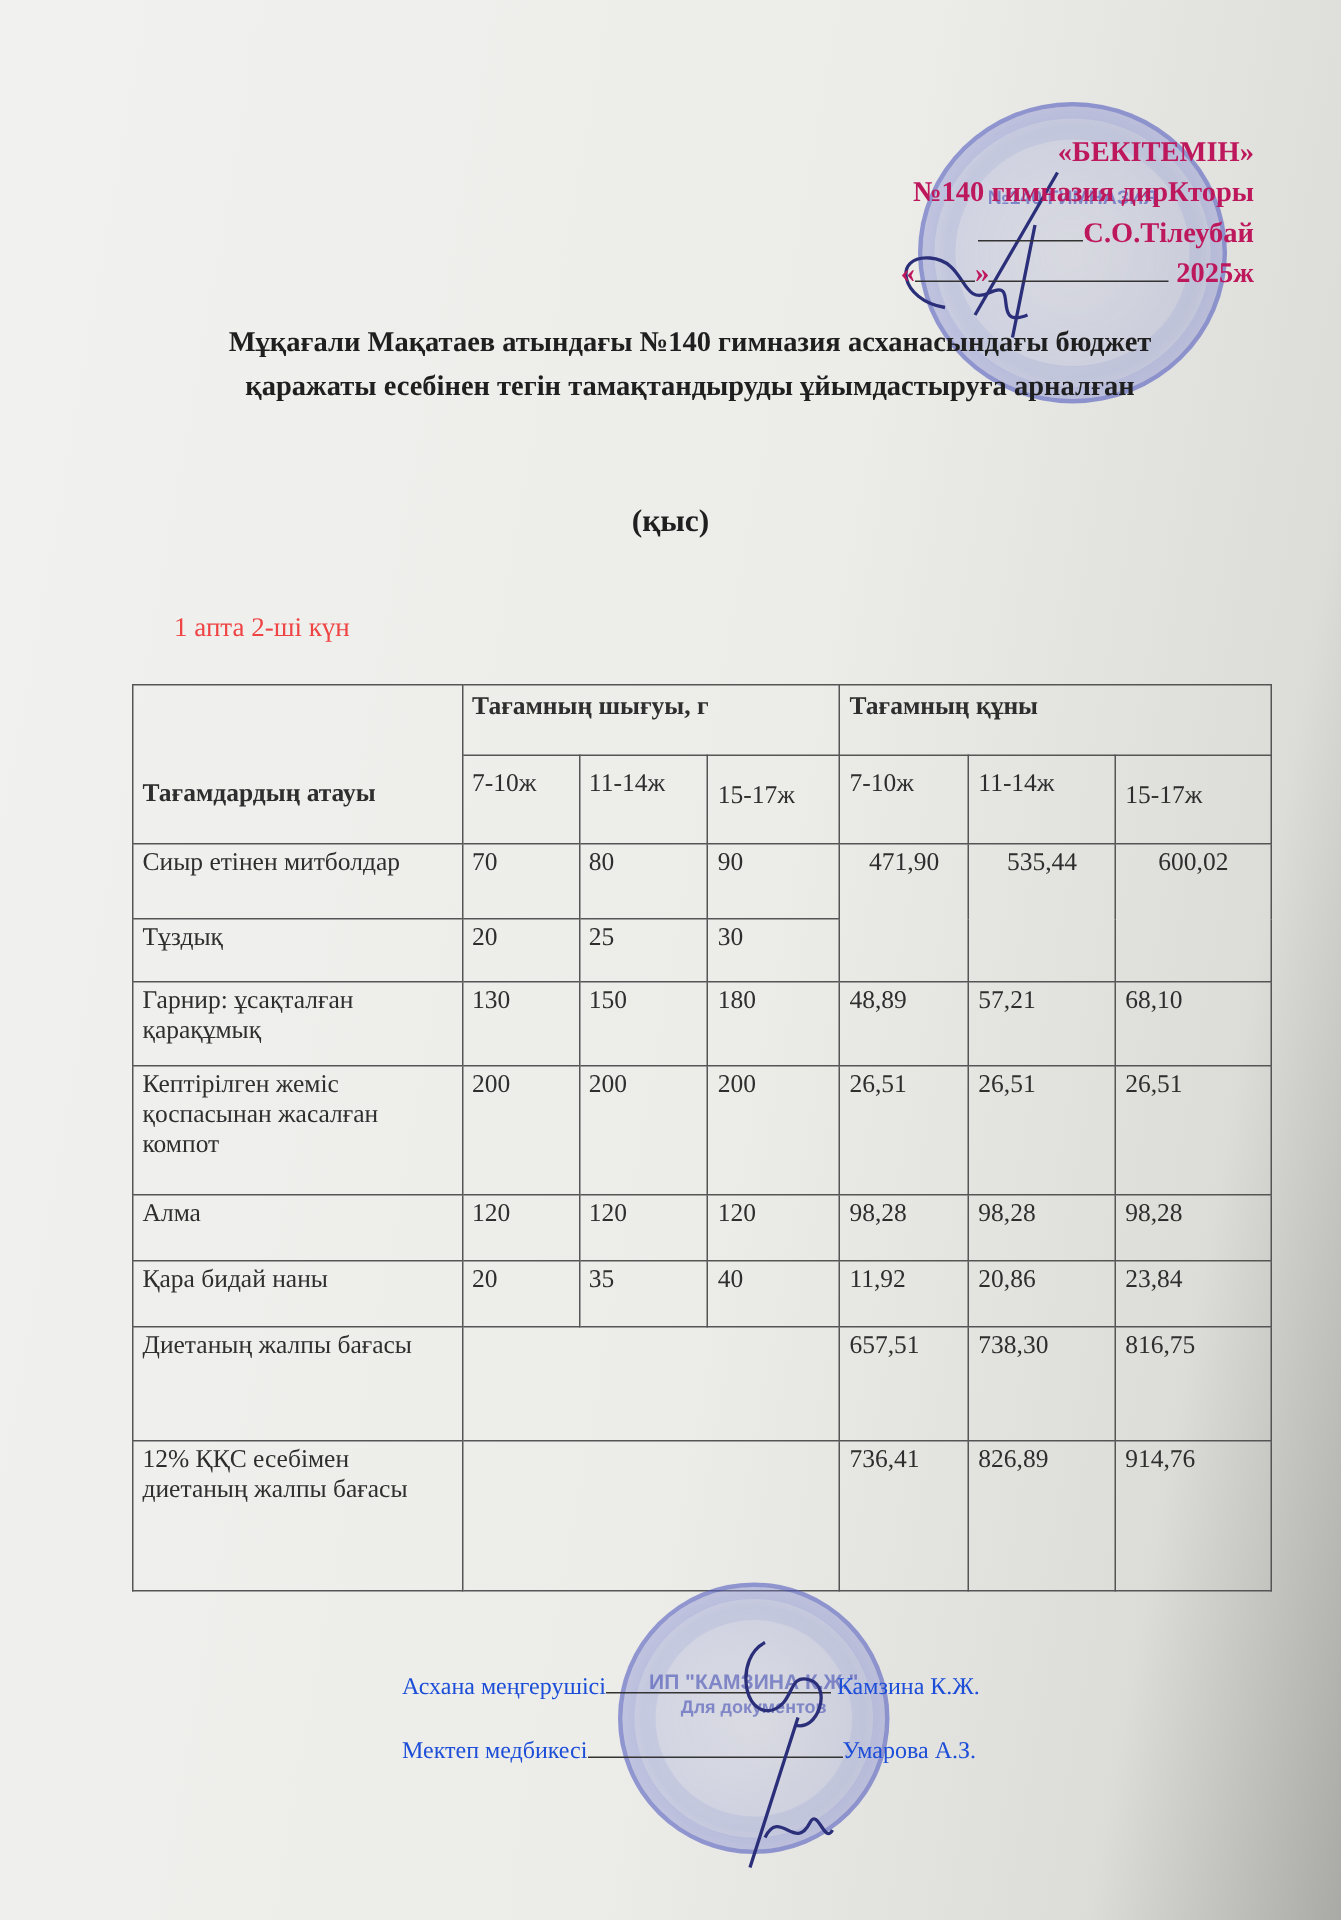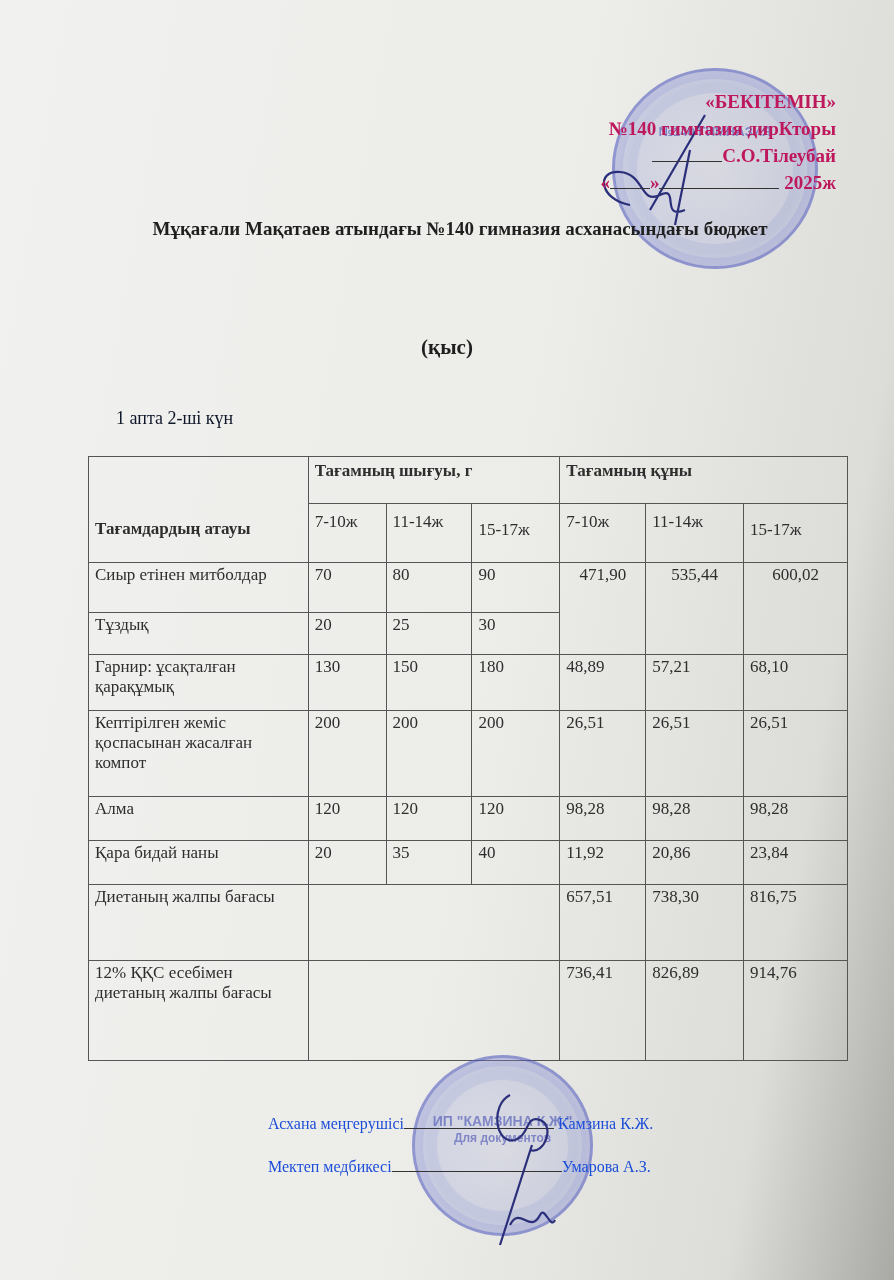--- a/index.html
+++ b/index.html
@@ -37,21 +37,21 @@
 
   .title {
     position: absolute; left: 100px; width: 720px; top: 214px; text-align: center;
     font-weight: bold; font-size: 19px; line-height: 29px; color: #1f1f1f;
   }
   .season {
     position: absolute; left: 0; width: 894px; top: 335px; text-align: center;
     font-weight: bold; font-size: 21px; color: #1f1f1f;
   }
   .day {
-    position: absolute; left: 116px; top: 408px; font-size: 18px; color: #0f172a;
+    position: absolute; left: 116px; top: 408px; font-size: 18px; color: #ef4444;
   }
 
   table.menu {
     position: absolute; left: 88px; top: 456px; width: 760px;
     border-collapse: collapse; font-size: 17px; color: #2e2e2e;
   }
   table.menu td, table.menu th {
     border: 1px solid #555; vertical-align: top; padding: 2px 6px;
     text-align: left; font-weight: normal;
   }
@@ -91,20 +91,21 @@
     <div>№140 гимназия дирКторы</div>
     <div><span style="display:inline-block;width:70px;border-bottom:1px solid #333;height:18px;"></span><span>С.О.Тілеубай</span></div>
     <div>
       <span>«</span><span style="display:inline-block;width:40px;border-bottom:1px solid #333;height:18px;"></span><span>»</span><span style="display:inline-block;width:120px;border-bottom:1px solid #333;height:18px;"></span>
       <span>2025ж</span>
     </div>
   </div>
 
   <div class="title">
     <div>Мұқағали Мақатаев атындағы №140 гимназия асханасындағы бюджет</div>
+    <div>қаражаты есебінен тегін тамақтандыруды ұйымдастыруға арналған</div>
   </div>
   <div class="season">(қыс)</div>
 
   <div class="day">1 апта 2-ші күн</div>
 
   <table class="menu">
     <colgroup>
       <col class="c0">
         <col class="c1">
         <col class="c2">

